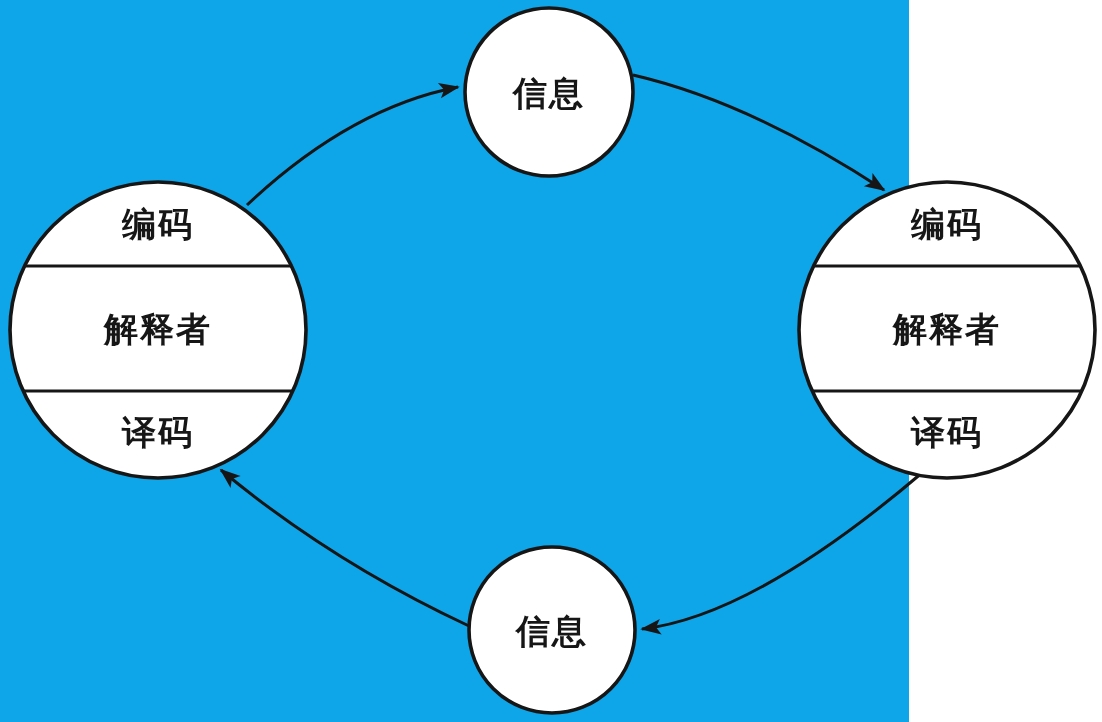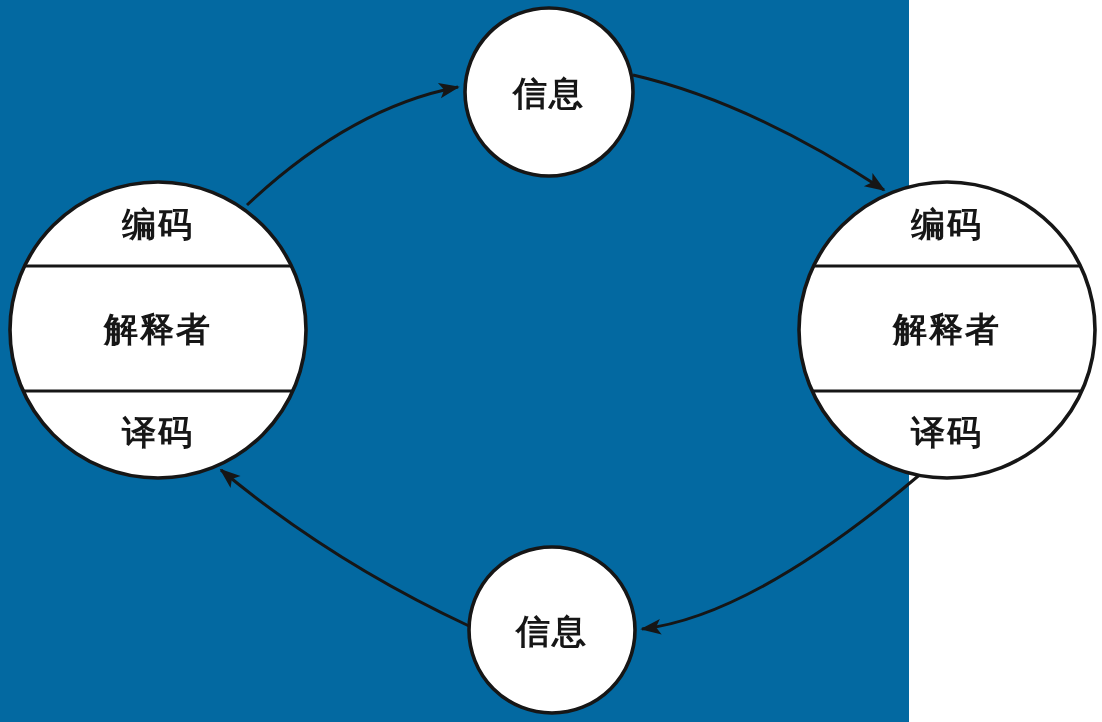--- a/index.html
+++ b/index.html
@@ -7,21 +7,21 @@
     padding: 0;
     background: #ffffff;
     width: 1102px;
     height: 722px;
     overflow: hidden;
   }
   .diagram-wrap {
     width: 909px;
     height: 722px;
     position: relative;
-    background: #0369a1;
+    background: #0ea5e9;
   }
   svg {
     display: block;
   }
   .node-circle {
     fill: #ffffff;
     stroke: #161616;
     stroke-width: 3.6;
   }
   .divider {

